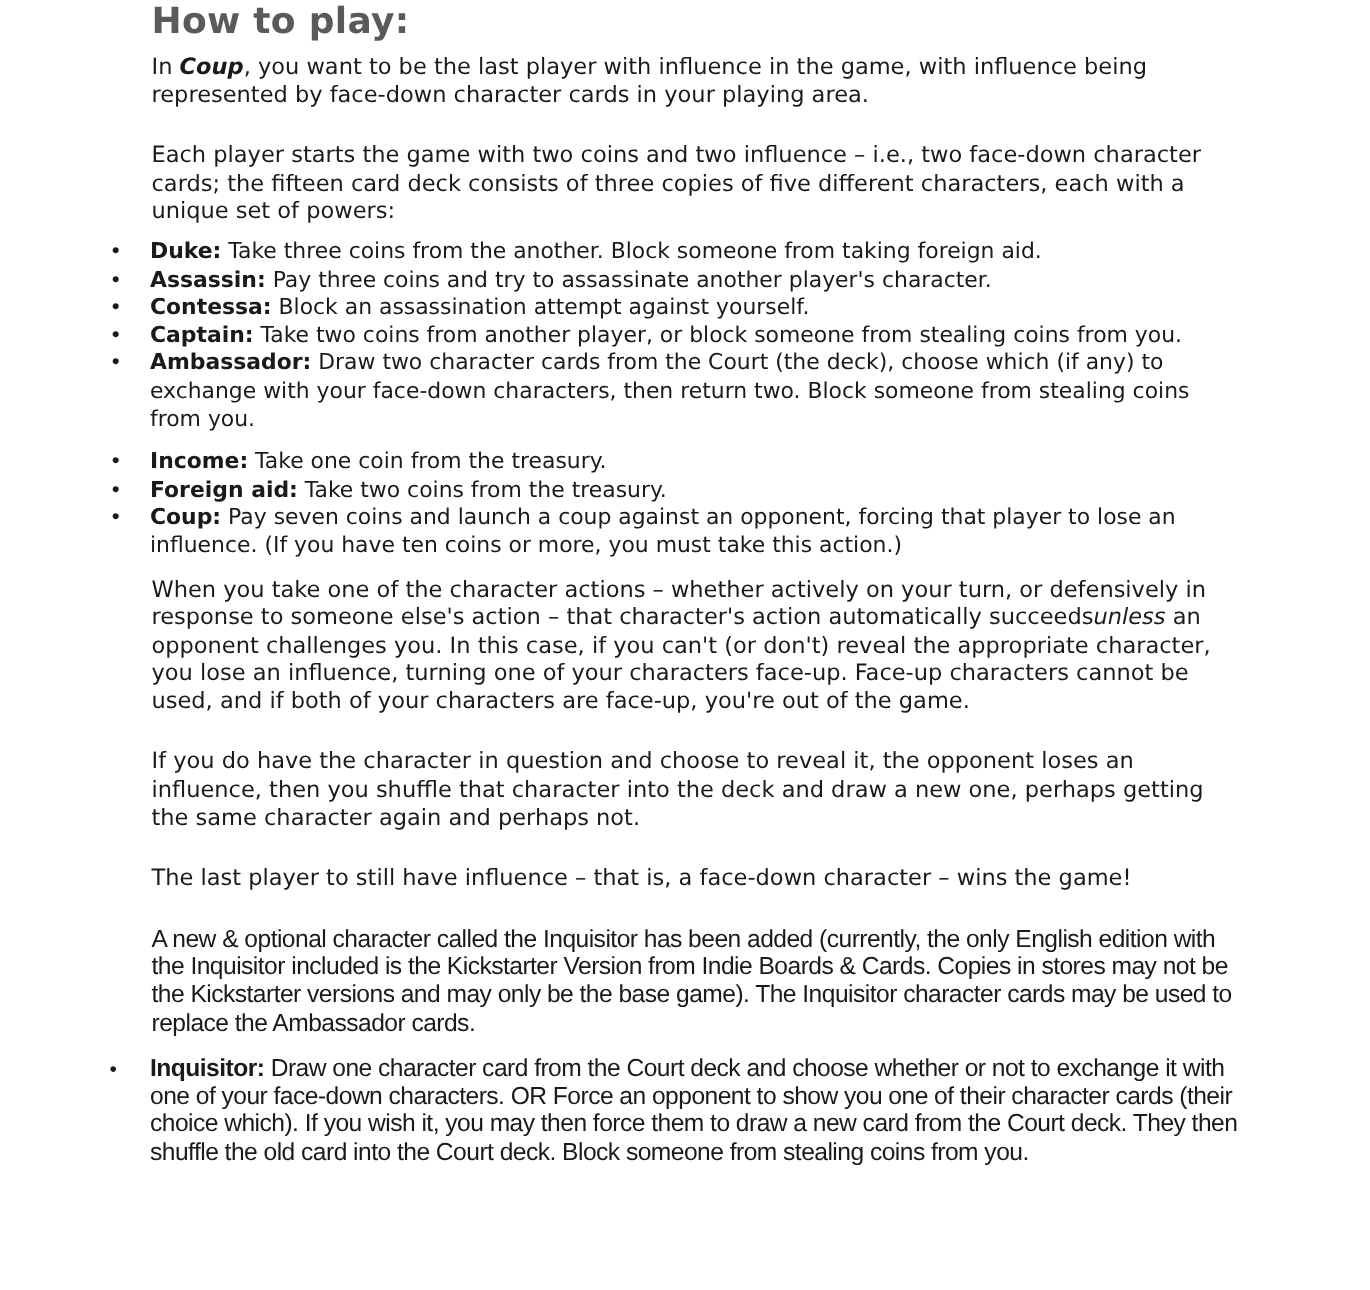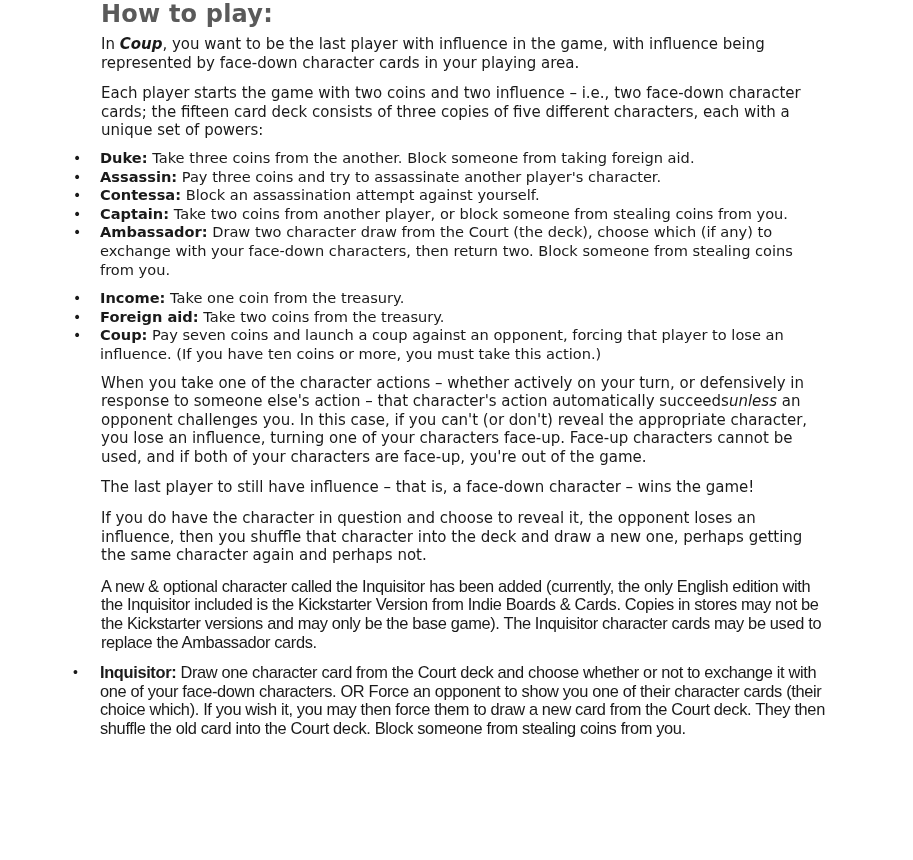--- a/index.html
+++ b/index.html
@@ -12,21 +12,21 @@
   h2 {
     margin: 0; padding-top: 1px;
     font-family: "DejaVu Sans", sans-serif;
     font-size: 24px; font-weight: bold; color: #5a5a5a;
     line-height: 26px; letter-spacing: 0.2px;
   }
   p {
     margin: 0; font-size: 15px; line-height: 18.6px;
   }
   .p1 { margin-top: 8px; }
-  .pgap { margin-top: 12px; }
+  .pgap { margin-top: 22px; }
   ul { list-style: none; margin: 9px 0 10px -20px; padding: 0; }
   ul li {
     position: relative; padding-left: 19px; font-size: 14.6px; line-height: 18.6px;
   }
   ul li .bullet {
     position: absolute; left: -8px; top: 0; font-size: 14px;
   }
   b { font-weight: bold; }
   .narrow { font-family: "Liberation Sans", sans-serif; font-stretch: condensed; }
   .narrow p, .narrow li { font-size: 16.4px; line-height: 18.6px; letter-spacing: -0.35px; }
@@ -39,35 +39,35 @@
 
   <p class="p1"><span>In </span><b><i>Coup</i></b><span>, you want to be the last player with influence in the game, with influence being represented by face-down character cards in your playing area.</span></p>
 
   <p class="pgap">Each player starts the game with two coins and two influence – i.e., two face-down character cards; the fifteen card deck consists of three copies of five different characters, each with a unique set of powers:</p>
 
   <ul>
     <li><span class="bullet">•</span><b>Duke:</b><span> Take three coins from the another. Block someone from taking foreign aid.</span></li>
     <li><span class="bullet">•</span><b>Assassin:</b><span> Pay three coins and try to assassinate another player's character.</span></li>
     <li><span class="bullet">•</span><b>Contessa:</b><span> Block an assassination attempt against yourself.</span></li>
     <li><span class="bullet">•</span><b>Captain:</b><span> Take two coins from another player, or block someone from stealing coins from you.</span></li>
-    <li><span class="bullet">•</span><b>Ambassador:</b><span> Draw two character draw from the Court (the deck), choose which (if any) to exchange with your face-down characters, then return two. Block someone from stealing coins from you.</span></li>
+    <li><span class="bullet">•</span><b>Ambassador:</b><span> Draw two character cards from the Court (the deck), choose which (if any) to exchange with your face-down characters, then return two. Block someone from stealing coins from you.</span></li>
   </ul>
 
 
   <ul>
     <li><span class="bullet">•</span><b>Income:</b><span> Take one coin from the treasury.</span></li>
     <li><span class="bullet">•</span><b>Foreign aid:</b><span> Take two coins from the treasury.</span></li>
     <li><span class="bullet">•</span><b>Coup:</b><span> Pay seven coins and launch a coup against an opponent, forcing that player to lose an influence. (If you have ten coins or more, you must take this action.)</span></li>
   </ul>
 
   <p><span>When you take one of the character actions – whether actively on your turn, or defensively in response to someone else's action – that character's action automatically succeeds</span><i>unless</i><span> an opponent challenges you. In this case, if you can't (or don't) reveal the appropriate character, you lose an influence, turning one of your characters face-up. Face-up characters cannot be used, and if both of your characters are face-up, you're out of the game.</span></p>
 
+  <p class="pgap">If you do have the character in question and choose to reveal it, the opponent loses an influence, then you shuffle that character into the deck and draw a new one, perhaps getting the same character again and perhaps not.</p>
+
   <p class="pgap">The last player to still have influence – that is, a face-down character – wins the game!</p>
-
-  <p class="pgap">If you do have the character in question and choose to reveal it, the opponent loses an influence, then you shuffle that character into the deck and draw a new one, perhaps getting the same character again and perhaps not.</p>
 
   <div class="narrow">
     <p class="pgap">A new &amp; optional character called the Inquisitor has been added (currently, the only English edition with the Inquisitor included is the Kickstarter Version from Indie Boards &amp; Cards. Copies in stores may not be the Kickstarter versions and may only be the base game). The Inquisitor character cards may be used to replace the Ambassador cards.</p>
     <ul style="margin-top:12px">
       <li><span class="bullet">•</span><b>Inquisitor:</b><span> Draw one character card from the Court deck and choose whether or not to exchange it with one of your face-down characters. OR Force an opponent to show you one of their character cards (their choice which). If you wish it, you may then force them to draw a new card from the Court deck. They then shuffle the old card into the Court deck. Block someone from stealing coins from you.</span></li>
     </ul>
   </div>
 </div>
 
 </body></html>

